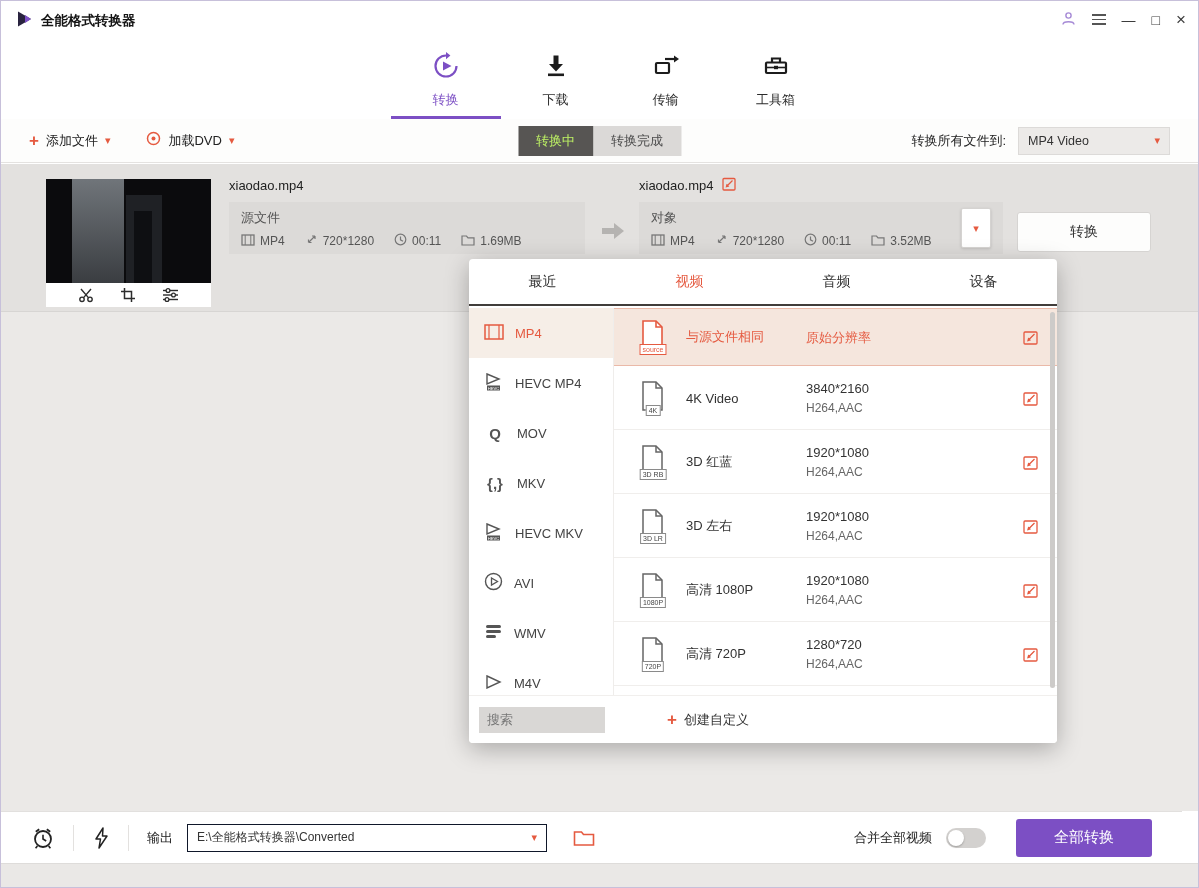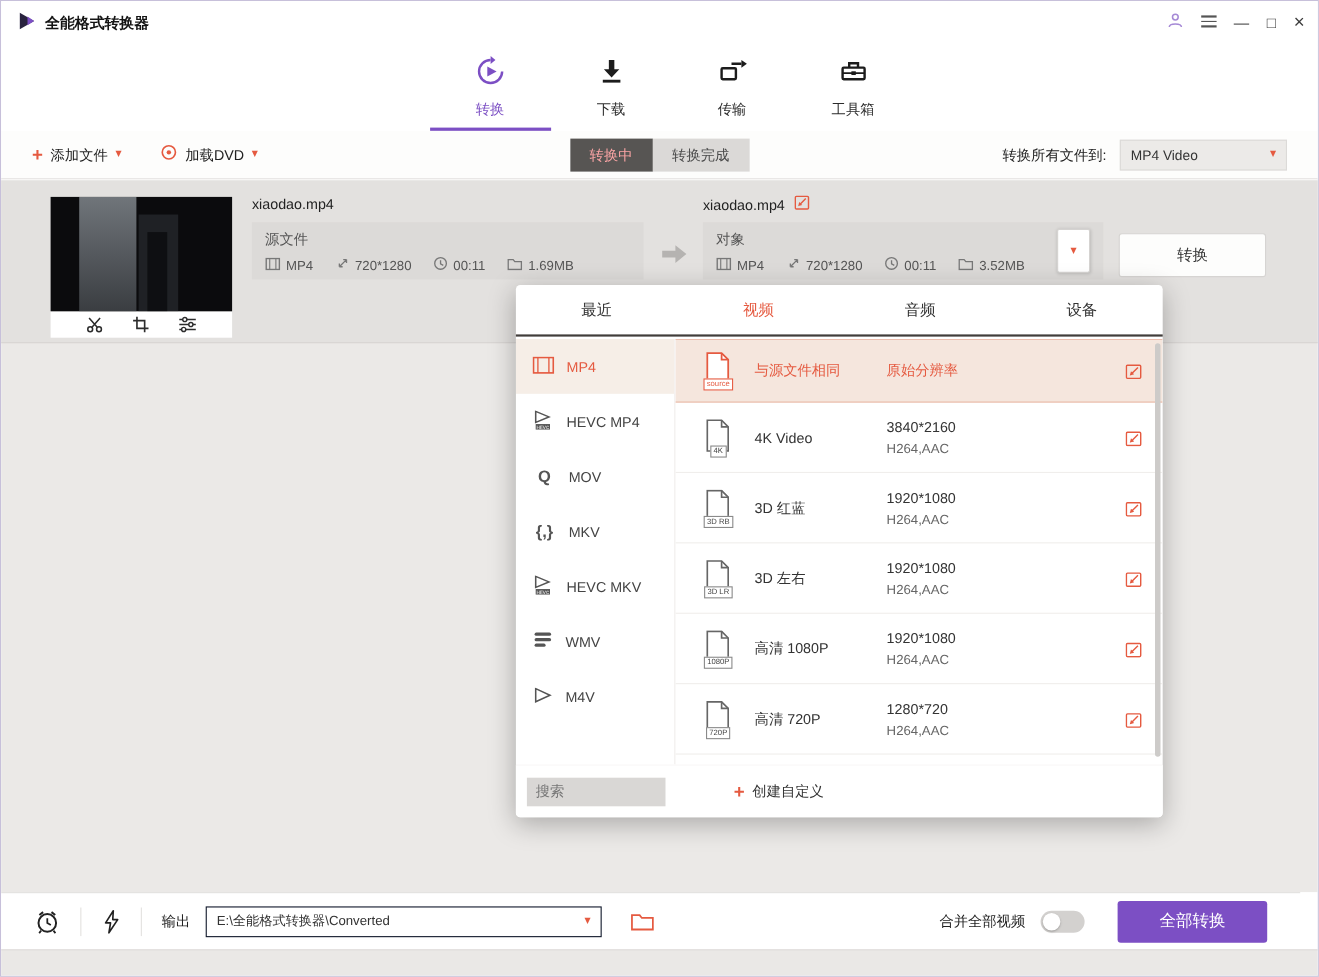--- a/index.html
+++ b/index.html
@@ -23,21 +23,21 @@
   .nav-tab.active::after { content:""; position:absolute; bottom:0; left:-18px; right:-18px; height:3px; background:#7c4fc4; }
 
   
   .toolbar { position:absolute; top:118px; left:0; right:0; height:44px; background:#fdfdfc; border-bottom:1px solid #e4e2e0; display:flex; align-items:center; padding:0 28px; }
   .tb-item { display:flex; align-items:center; gap:7px; cursor:pointer; margin-right:36px; }
   .tb-item .tb-label { font-size:13px; color:#222; }
   .plus-glyph { color:#e55a40; font-size:17px; font-weight:bold; line-height:1; }
   .caret { color:#e55a40; font-size:11px; line-height:1; }
   .center-tabs { position:absolute; left:50%; transform:translateX(-50%); display:flex; }
   .ct-tab { height:30px; padding:0 18px; display:flex; align-items:center; font-size:13px; cursor:pointer; }
-  .ct-tab.dark { background:#575553; color:#fca5a5; }
+  .ct-tab.dark { background:#575553; color:#bef264; }
   .ct-tab.light { background:#dbd9d7; color:#4a4a4a; }
   .tb-right { margin-left:auto; display:flex; align-items:center; gap:12px; }
   .tb-right .tb-label { font-size:13px; color:#222; }
   .select-box { width:152px; height:28px; background:#eceae8; border:1px solid #dcdad8; display:flex; align-items:center; padding:0 9px; cursor:pointer;gap:16px; }
   .select-box .sel-value { flex:1; font-size:12.5px; color:#333; }
 
   
   .content { position:absolute; top:163px; left:0; right:0; bottom:76px; background:#ebe9e7; }
   .file-row { position:relative; height:148px; background:#e3e1df; border-bottom:1px solid #d7d5d3; }
 
@@ -373,20 +373,27 @@
         </div>
         <div class="fmt-item">
           <span><svg width="20" height="18" viewBox="0 0 20 18">
                 <polygon points="3,1 15,6 3,11" fill="none" stroke="#555" stroke-width="1.4"></polygon>
                 <rect x="3" y="12.5" width="13" height="5" fill="#555"></rect>
                 <text x="9.5" y="16.6" font-size="4.2" fill="#fff" text-anchor="middle" font-family="sans-serif">HEVC</text>
               </svg></span>
           <span>HEVC MKV</span>
         </div>
         <div class="fmt-item">
+          <span><svg width="19" height="19" viewBox="0 0 19 19">
+                <circle cx="9.5" cy="9.5" r="8" fill="none" stroke="#555" stroke-width="1.4"></circle>
+                <polygon points="7.5,6 13.5,9.5 7.5,13" fill="none" stroke="#555" stroke-width="1.3"></polygon>
+              </svg></span>
+          <span>AVI</span>
+        </div>
+        <div class="fmt-item">
           <span><svg width="19" height="17" viewBox="0 0 19 17">
                 <rect x="2" y="2" width="15" height="3" rx="1.5" fill="#555"></rect>
                 <rect x="2" y="7" width="15" height="3" rx="1.5" fill="#555"></rect>
                 <rect x="2" y="12" width="10" height="3" rx="1.5" fill="#555"></rect>
               </svg></span>
           <span>WMV</span>
         </div>
         <div class="fmt-item">
           <span><svg width="19" height="14" viewBox="0 0 19 14">
                 <polygon points="3,1 16,7 3,13" fill="none" stroke="#555" stroke-width="1.4"></polygon>

